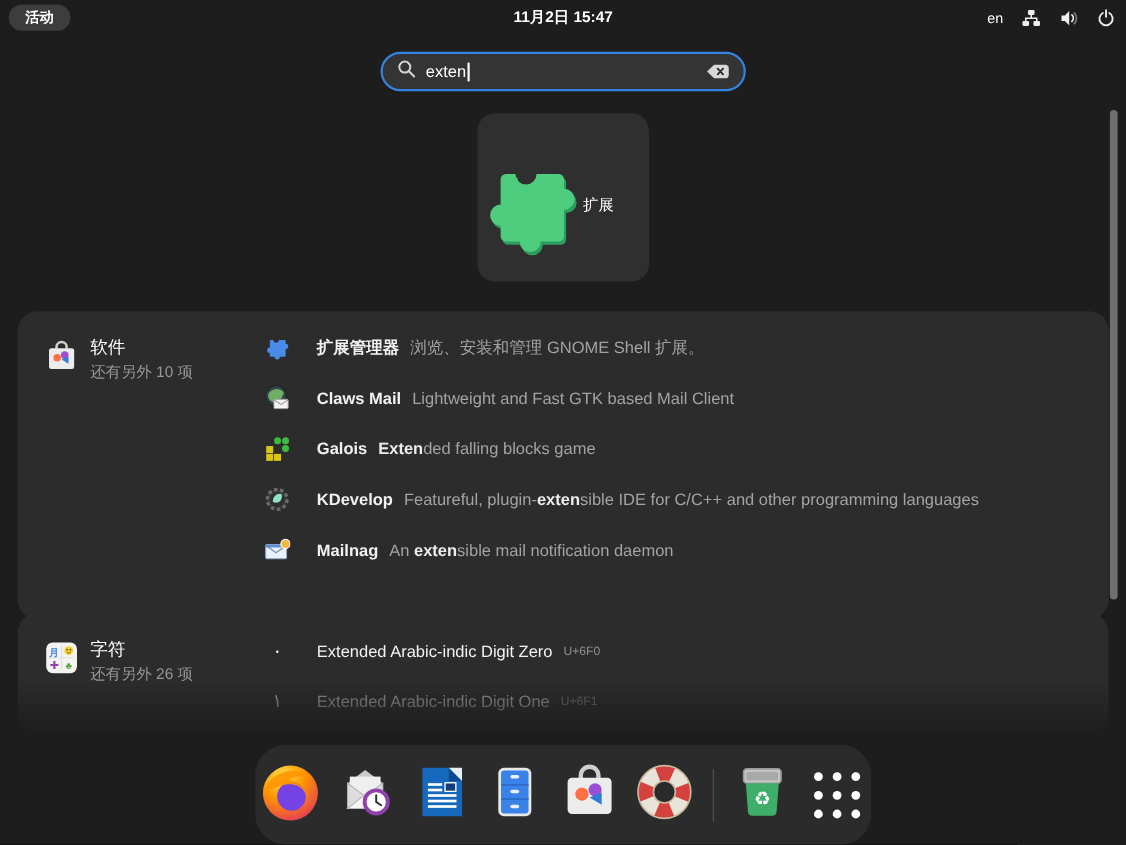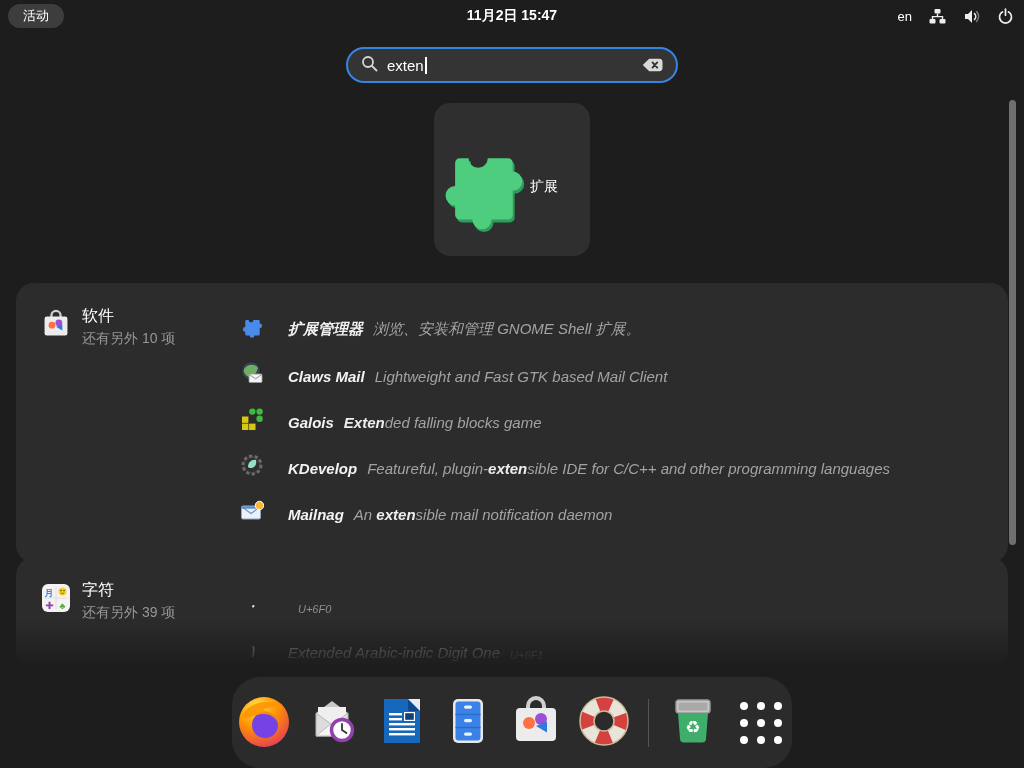--- a/index.html
+++ b/index.html
@@ -8,21 +8,21 @@
     position:relative; width:1024px; height:768px; overflow:hidden;
     background:#1d1d1d;
     font-family:"Liberation Sans","DejaVu Sans",sans-serif;
     color:#eee;
   }
   
   .topbar { position:absolute; left:0; top:0; width:1024px; height:32px; }
   .activities-pill {
     position:absolute; left:8px; top:4px; height:24px; padding:0 15px;
     background:#3d3d3d; border-radius:13px; display:flex; align-items:center;
-    font-size:13px; font-weight:normal; color:#fff; cursor:pointer;
+    font-size:13px; font-weight:bold; color:#fff; cursor:pointer;
   }
   .clock {
     position:absolute; left:50%; top:0; transform:translateX(-50%);
     height:32px; display:flex; align-items:center;
     font-size:14px; font-weight:bold; color:#fff; cursor:pointer;
   }
   .status-area {
     position:absolute; right:10px; top:0; height:32px;
     display:flex; align-items:center; gap:17px; cursor:pointer;
   }
@@ -53,22 +53,22 @@
   .card-chars { top:557px; height:112px;
     -webkit-mask-image:linear-gradient(to bottom,#000 55%,transparent 100%);
             mask-image:linear-gradient(to bottom,#000 55%,transparent 100%);
   }
   .card-head { position:absolute; left:24px; top:25px; width:180px; }
   .card-head .head-icon { position:absolute; left:0; top:0; }
   .head-title { position:absolute; left:42px; top:-2px; font-size:16px; color:#fff; white-space:nowrap; }
   .head-more  { position:absolute; left:42px; top:22px; font-size:14px; color:#979797; white-space:nowrap; }
   .rows { position:absolute; left:208px; top:10px; right:10px; }
   .rowitem {
-    height:46px; display:flex; align-items:flex-end; padding-left:16px;
-    border-radius:10px; cursor:pointer;font-style:italic;
+    height:46px; display:flex; align-items:center; padding-left:16px;
+    border-radius:10px; cursor:pointer;
   }
   .row-icon { width:24px; height:24px; margin-right:24px; flex:0 0 24px; display:flex; align-items:center; justify-content:center; }
   .row-name { font-size:15px; font-weight:bold; color:#f2f2f2; white-space:nowrap; }
   .row-desc { font-size:15px; color:#a3a3a3; margin-left:10px; white-space:nowrap; }
   .row-desc b { color:#ededed; font-weight:bold; }
   .char-glyph { width:24px; margin-right:24px; flex:0 0 24px; text-align:center; font-size:17px; color:#fff; font-family:"DejaVu Sans",sans-serif; }
   .char-name  { font-size:15px; color:#f2f2f2; white-space:nowrap; }
   .char-code  { font-size:11px; color:#8f8f8f; margin-left:10px; }
   .rowdim .char-glyph, .rowdim .char-name { color:#9b9b9b; }
   .rowdim .char-code { color:#6f6f6f; }
@@ -247,25 +247,26 @@
           <text x="9" y="14" font-size="9" fill="#3584e4" text-anchor="middle" font-weight="bold">月</text>
           <circle cx="22.5" cy="9.5" r="4" fill="#f6d32d"></circle>
           <circle cx="21" cy="8.6" r="0.8" fill="#5e4b1a"></circle>
           <circle cx="24" cy="8.6" r="0.8" fill="#5e4b1a"></circle>
           <path d="M20.8 10.8 a2.2 2.2 0 0 0 3.4 0" stroke="#5e4b1a" stroke-width="0.8" fill="none"></path>
           <text x="9.5" y="26.5" font-size="10" fill="#9141ac" text-anchor="middle" font-weight="bold">✚</text>
           <text x="22.5" y="26.5" font-size="9" fill="#57a639" text-anchor="middle">♣</text>
         </svg>
       </span>
       <span class="head-title">字符</span>
-      <span class="head-more">还有另外 39 项</span>
+      <span class="head-more">还有另外 26 项</span>
     </div>
     <div class="rows">
       <div class="rowitem" style="margin-top:2px;">
         <span class="char-glyph">۰</span>
+        <span class="char-name">Extended Arabic-indic Digit Zero</span>
         <span class="char-code">U+6F0</span>
       </div>
       <div class="rowitem rowdim">
         <span class="char-glyph">۱</span>
         <span class="char-name">Extended Arabic-indic Digit One</span>
         <span class="char-code">U+6F1</span>
       </div>
     </div>
   </div>
 

